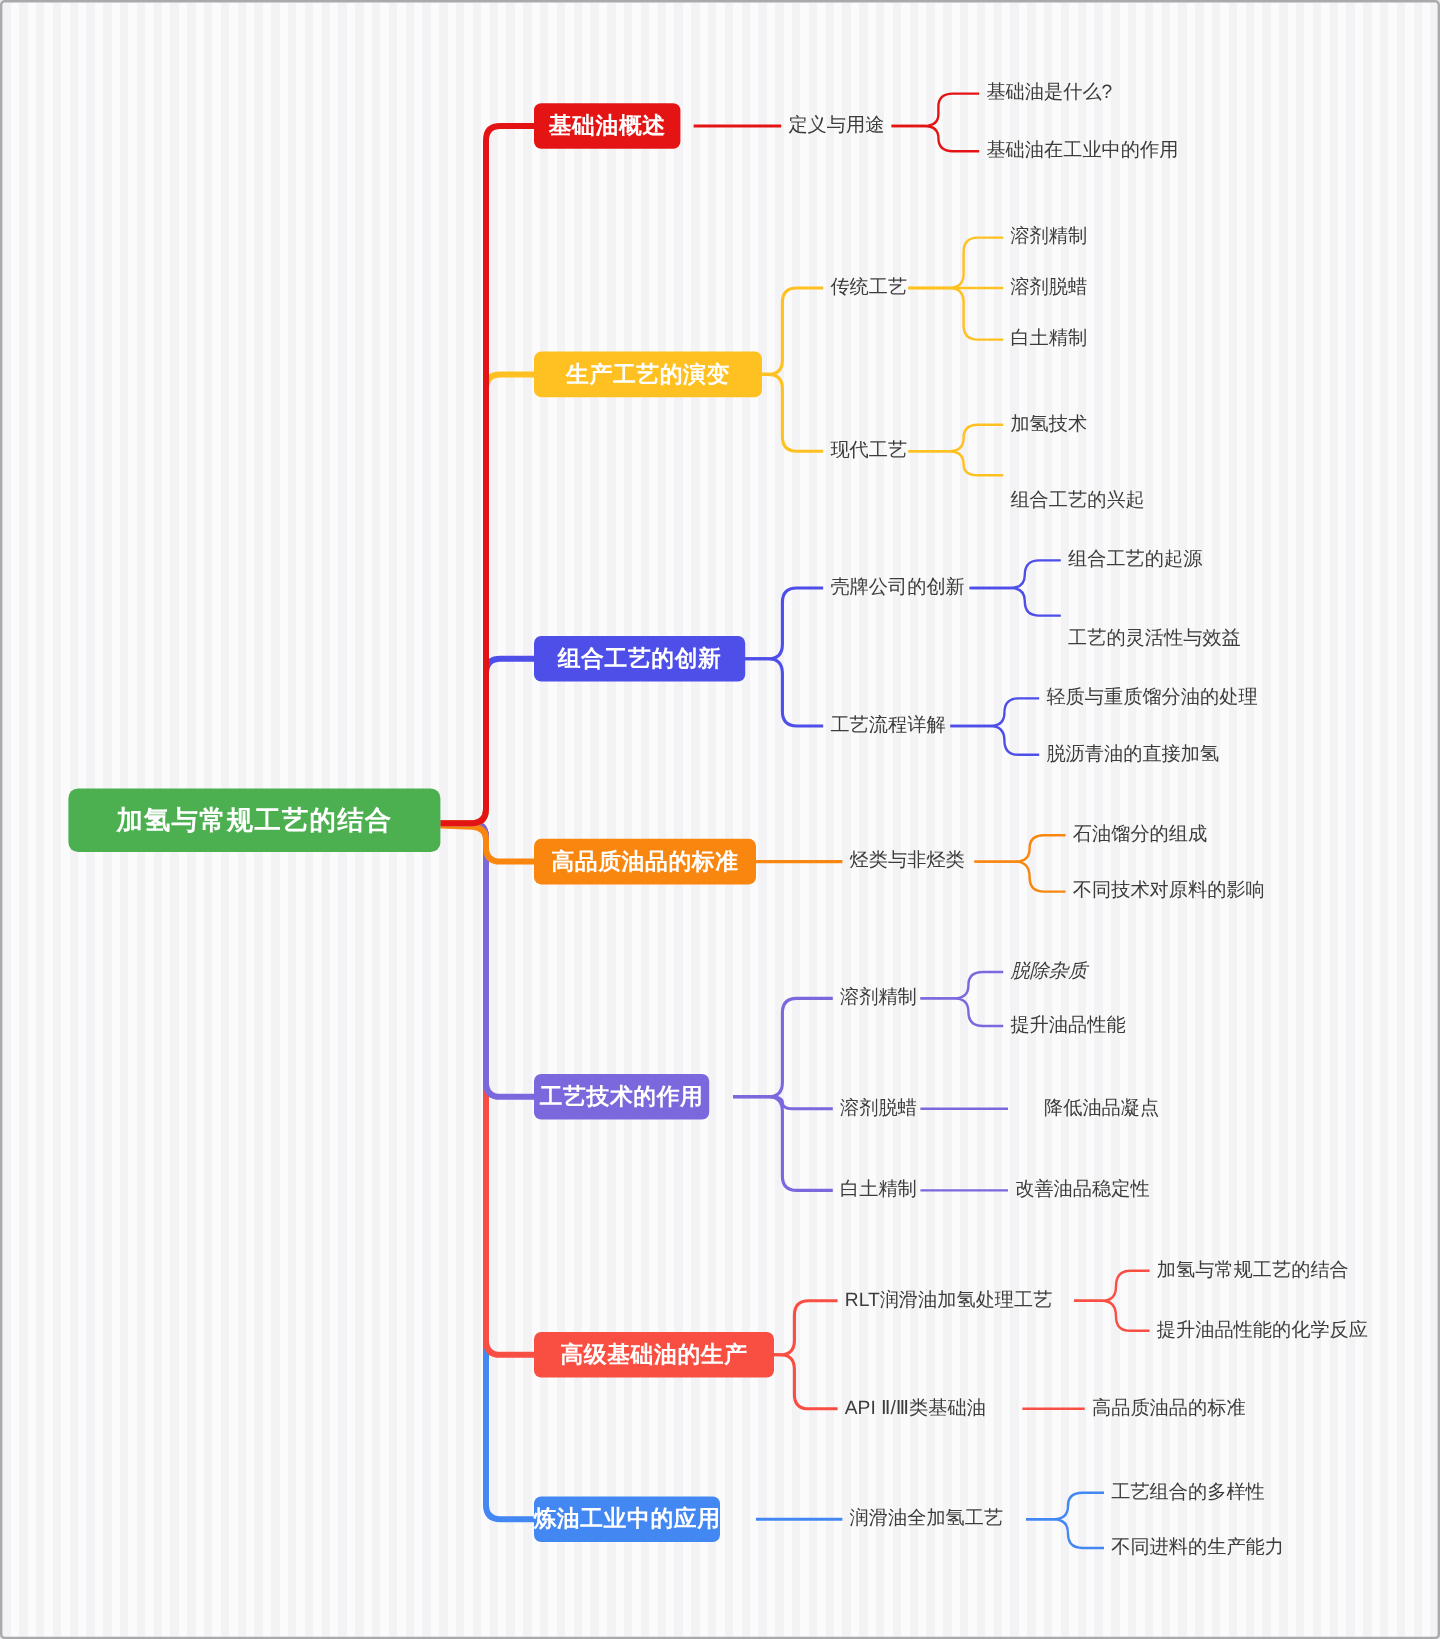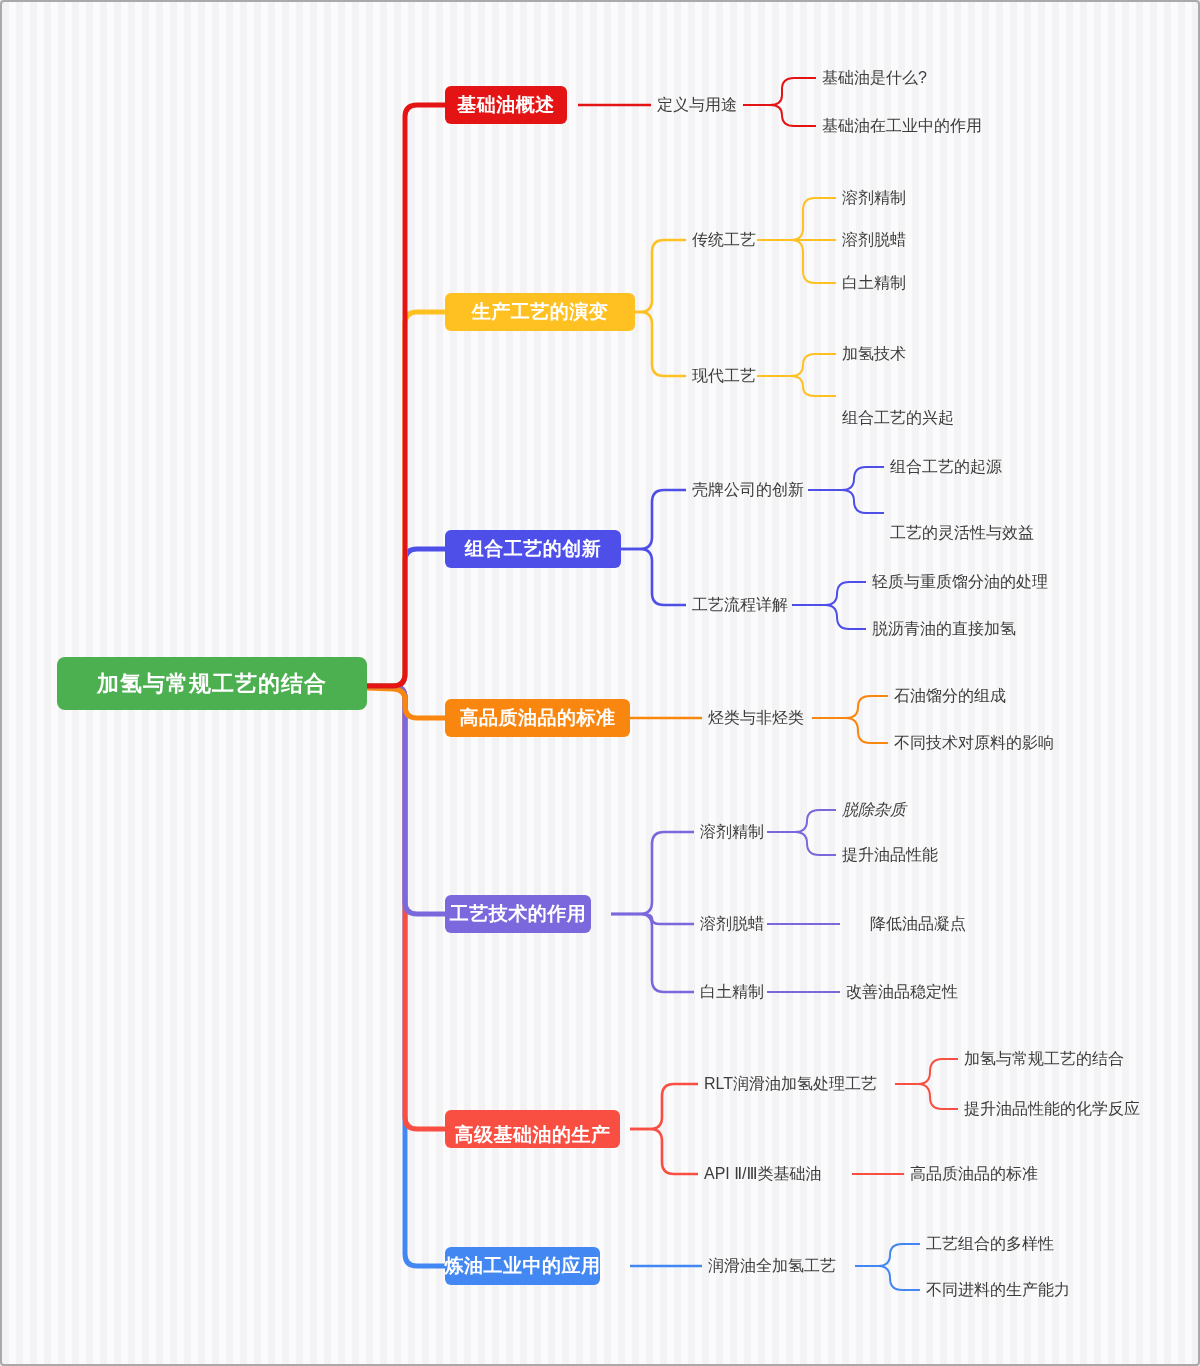--- a/index.html
+++ b/index.html
@@ -95,21 +95,21 @@
     </div>
   <div class="node" style="left: 443px; top: 528px; width: 176px; background-color: rgb(78, 78, 233);">
       <span>组合工艺的创新</span>
     </div>
   <div class="node" style="left: 443px; top: 697px; width: 185px; background-color: rgb(249, 134, 15);">
       <span>高品质油品的标准</span>
     </div>
   <div class="node" style="left: 443px; top: 893px; width: 146px; background-color: rgb(123, 104, 221);">
       <span>工艺技术的作用</span>
     </div>
-  <div class="node" style="left: 443px; top: 1108px; width: 175px; background-color: rgb(249, 79, 67); align-items: flex-end;">
+  <div class="node" style="left: 443px; top: 1108px; width: 200px; background-color: rgb(249, 79, 67);">
       <span>高级基础油的生产</span>
     </div>
   <div class="node" style="left: 443px; top: 1245px; width: 155px; background-color: rgb(67, 135, 242);">
       <span>炼油工业中的应用</span>
     </div>
 
   <div class="lbl" style="left:655px;top:91px;">定义与用途</div>
   <div class="lbl" style="left:690px;top:226px;">传统工艺</div>
   <div class="lbl" style="left:690px;top:362px;">现代工艺</div>
   <div class="lbl" style="left:690px;top:476px;">壳牌公司的创新</div>

